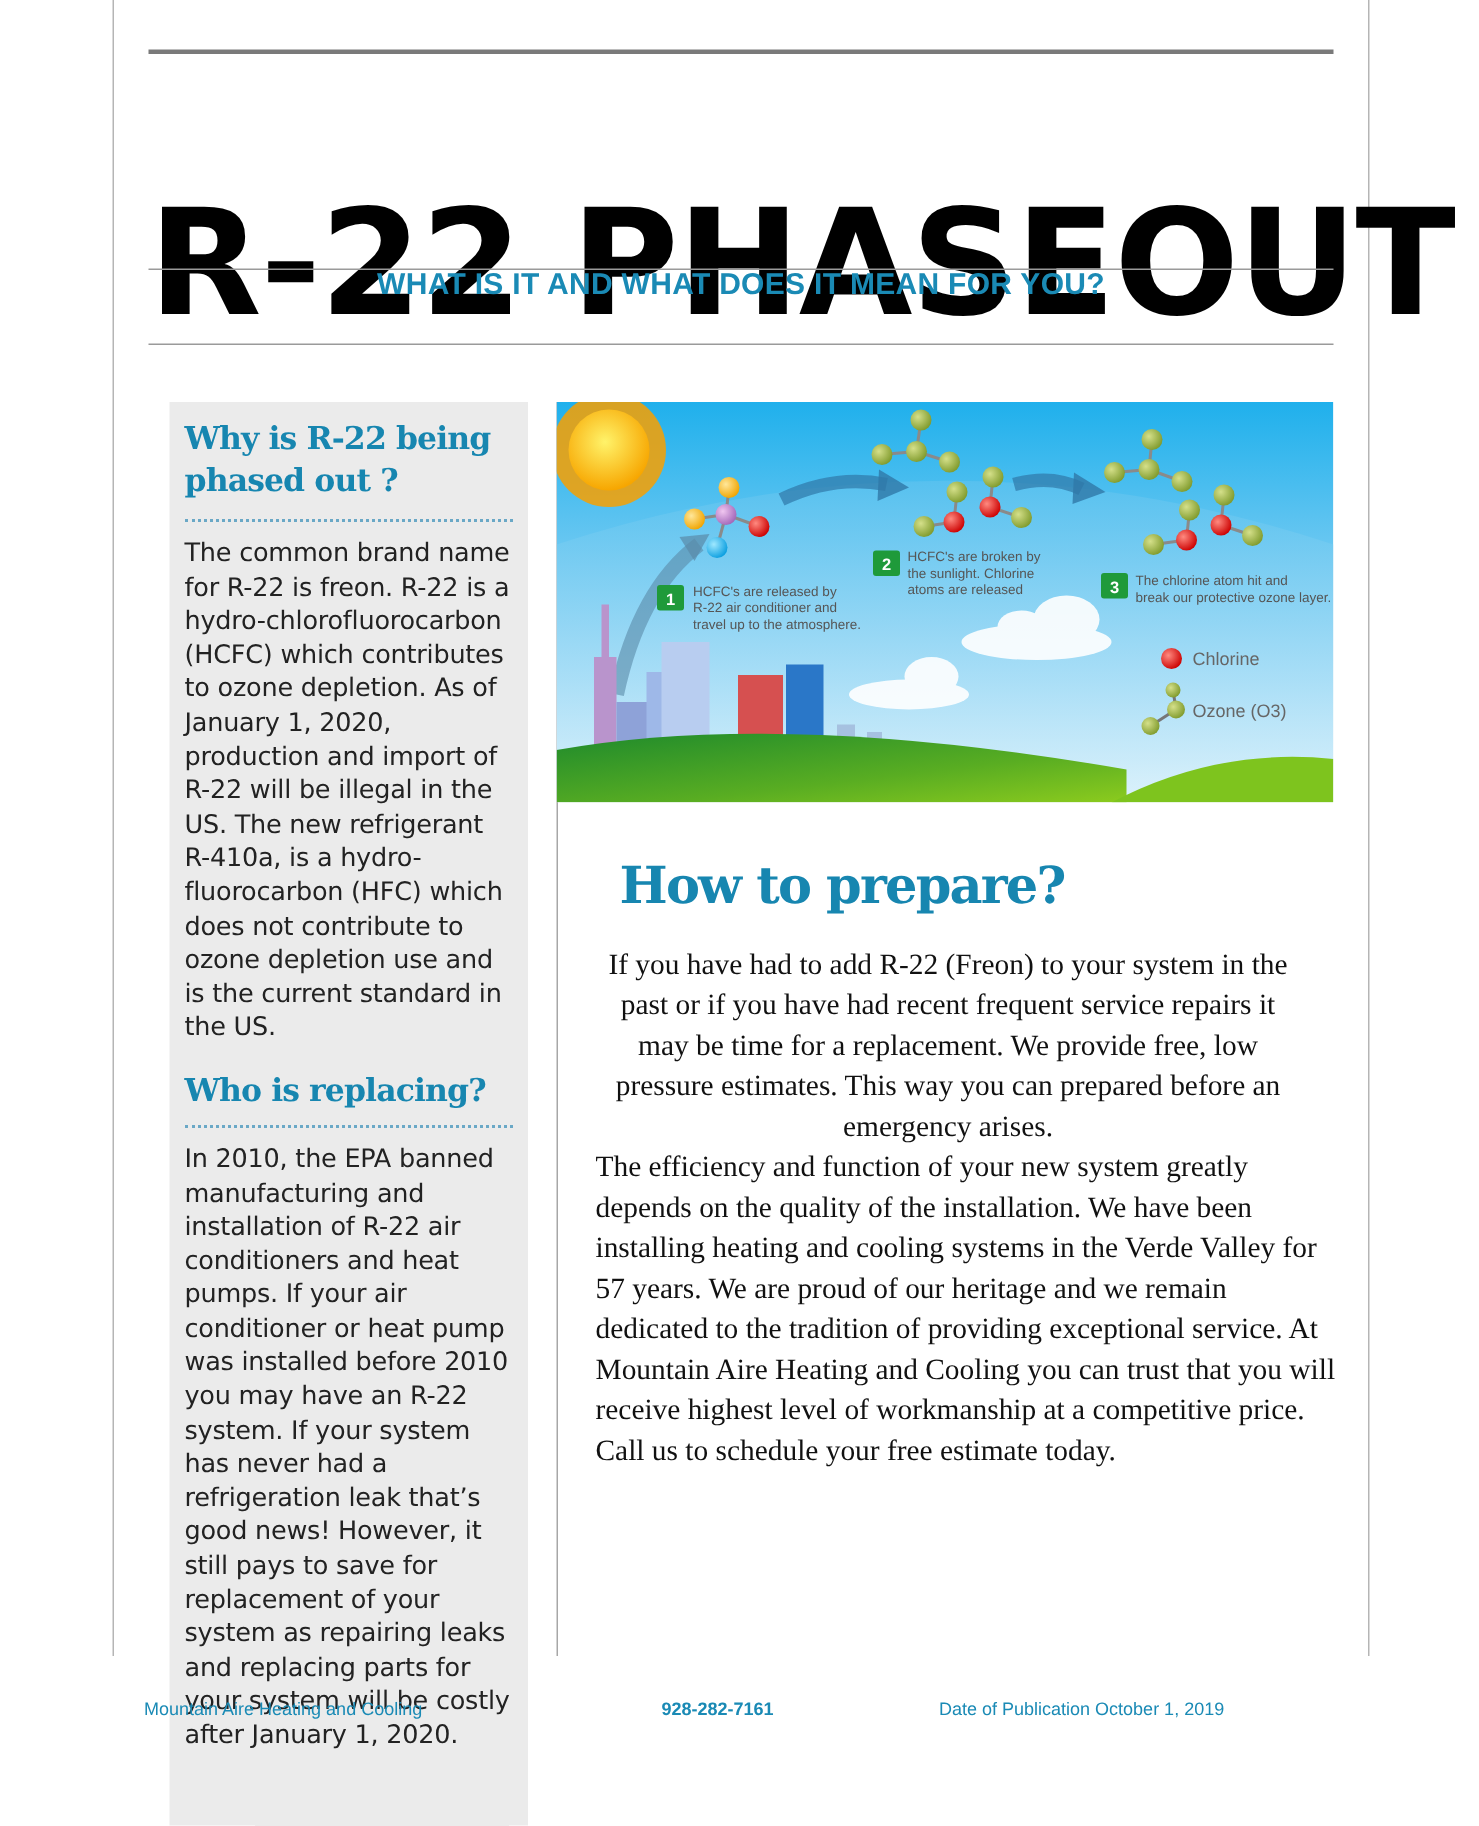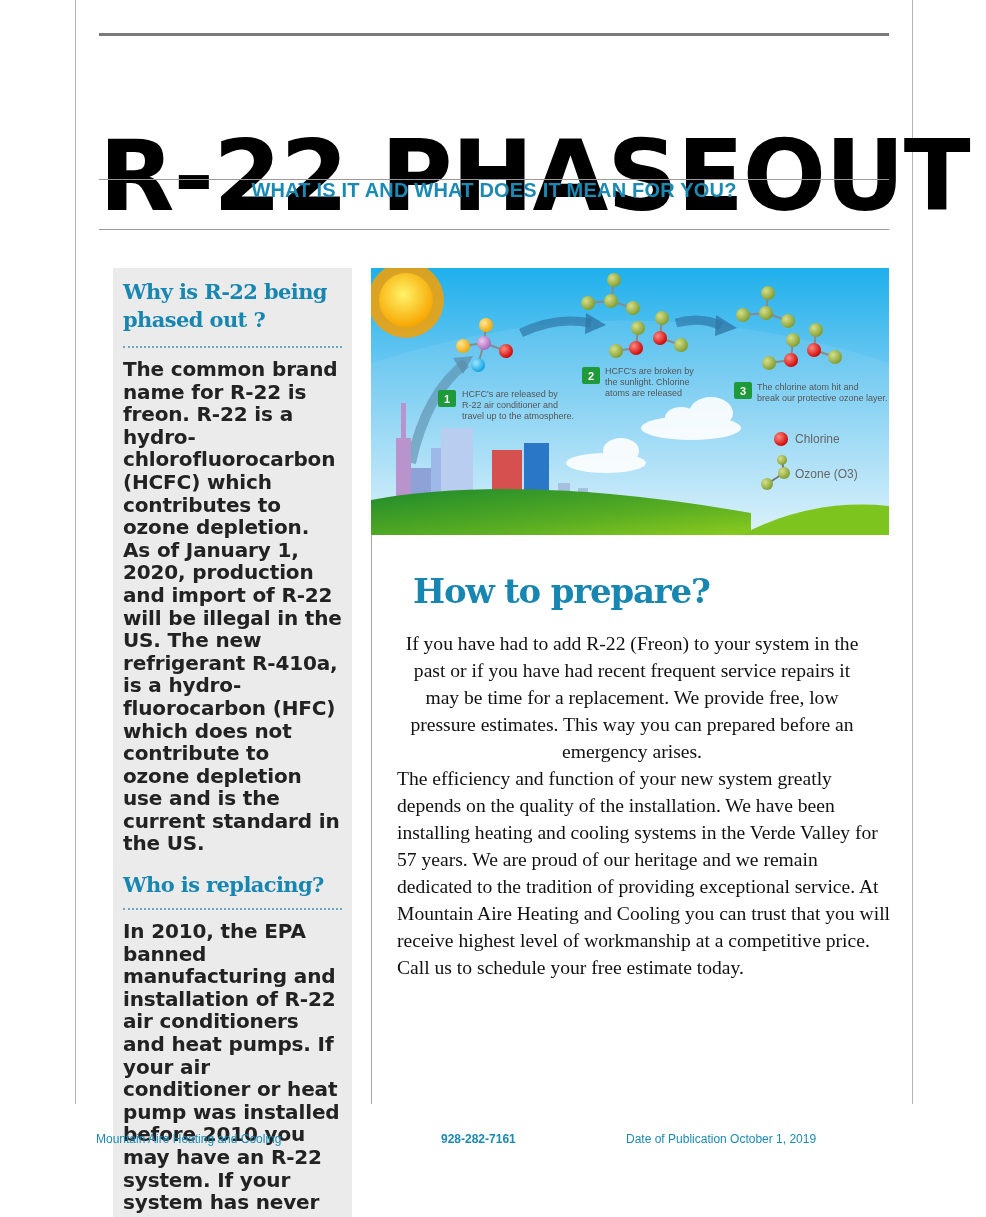--- a/index.html
+++ b/index.html
@@ -21,21 +21,21 @@
 
   .subtitle { position: absolute; left: 99px; top: 176px; width: 790px; text-align: center;
               font-family: "Liberation Sans", sans-serif; font-weight: bold; font-size: 20px; line-height: 28px;
               color: #1a8ab5; letter-spacing: 0.2px; }
 
   
   .sidebar { position: absolute; left: 113px; top: 268px; width: 239px; height: 1033px; background: #ebebeb; }
   .side-section { padding: 0 10px; }
   .side-h { font-family: "DejaVu Serif", serif; font-weight: bold; color: #1786b0; font-size: 21px; line-height: 28px; margin: 0; letter-spacing: -0.6px; }
   .side-dots { border-bottom: 2px dotted #6aa8c6; margin: 9px 0 10px 0; height: 0; }
-  .side-p { font-family: "DejaVu Sans", sans-serif; font-size: 20px; line-height: 22.6px; color: #222; margin: 0; letter-spacing: -0.15px; font-weight: bold; }
+  .side-p { font-family: "DejaVu Sans", sans-serif; font-size: 17px; line-height: 22.6px; color: #222; margin: 0; letter-spacing: -0.15px; }
 
   
   .main-border { position: absolute; left: 371px; top: 268px; width: 1px; height: 836px; background: #a7a7a7; }
   .hero { position: absolute; left: 371px; top: 268px; width: 518px; height: 267px; overflow: hidden; }
   .hero svg { display: block; }
 
   .main-text { position: absolute; left: 397px; top: 552px; width: 500px; }
   .main-h { font-family: "DejaVu Serif", serif; font-weight: bold; color: #1786b0; margin: 16px; letter-spacing: -1.2px; }
   .main-h.h1 { font-size: 34px; line-height: 46px; }
   .main-h.h2 { font-size: 34px; line-height: 42px; margin-top: 24px; }

